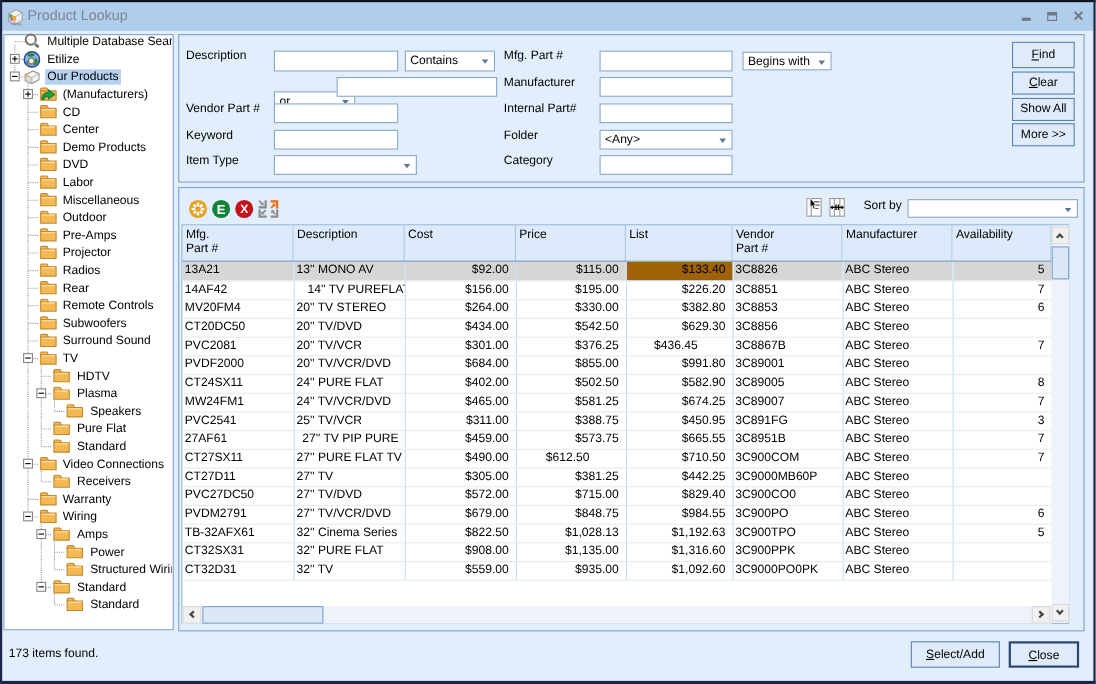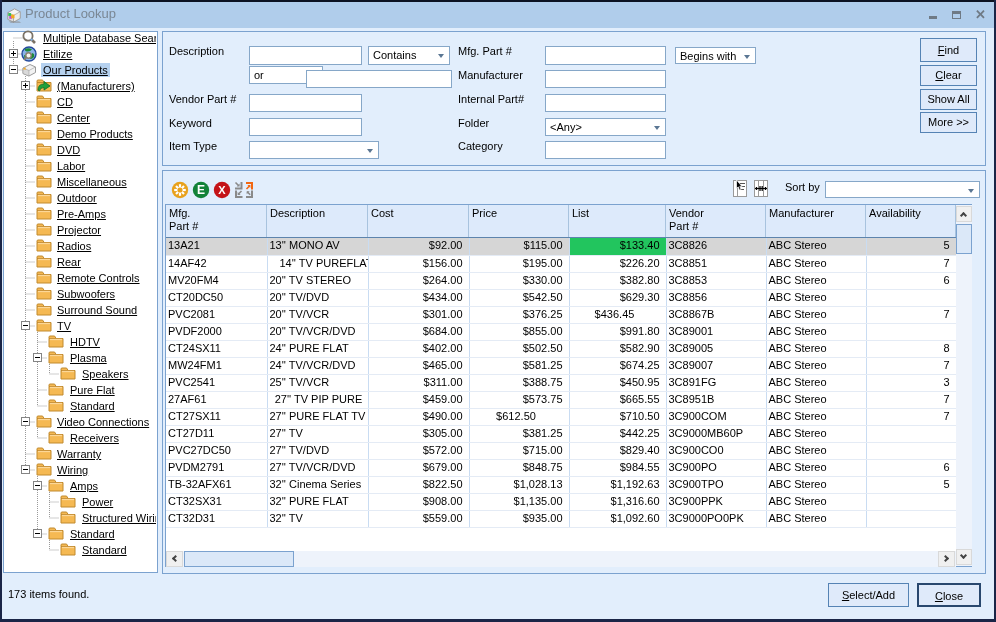--- a/index.html
+++ b/index.html
@@ -11,21 +11,21 @@
 .dd{position:absolute;background:#fff;border:1px solid #86a7c8;font-size:11px;color:#000;}
 .dd span{position:absolute;left:4px;top:2px;}
 .dd .dar,.dar{position:absolute;left:auto !important;right:5px;top:7px;width:0;height:0;border-left:3.5px solid transparent;border-right:3.5px solid transparent;border-top:4px solid #5a7693;}
 .btn{position:absolute;background:#dfeafa;border:1px solid #5583b4;font-size:11px;color:#000;text-align:center;}
 .panel{position:absolute;border:1px solid #7ba2cf;}
 u{text-decoration:underline;}
 .pm{position:absolute;width:9px;height:9px;background:#fff;border:1px solid #848484;z-index:5;}
 .pm i{position:absolute;left:1px;top:3px;width:5px;height:1px;background:#000;}
 .pm.p b{position:absolute;left:3px;top:1px;width:1px;height:5px;background:#000;}
 .trow{position:absolute;height:16px;font-size:11px;color:#000;white-space:nowrap;overflow:hidden;}
-.tlab{position:absolute;top:1px;padding:0 2px;line-height:14px;text-decoration:underline;}
+.tlab{position:absolute;top:1px;padding:0 2px;line-height:14px;}
 .tsel{background:#b5d1ef;}
 .hcell{position:absolute;background:#ddeafb;border-right:1px solid #a8c3de;font-size:11px;color:#000;padding:2px 0 0 3px;line-height:13px;}
 .cev{display:inline-block;width:5px;height:5px;border-top:2px solid #444;border-right:2px solid #444;}
 .sbtn{position:absolute;background:#f0f0f0;border:1px solid #d9d9d9;}
 </style></head><body>
 <div id="win">
 <div id="tbar"></div>
     <div style="position:absolute;left:0;top:0;width:996px;height:2px;background:#0c1222"></div>
     <div style="position:absolute;left:0;top:0;width:2px;height:622px;background:#1a2547"></div>
     <div style="position:absolute;left:994px;top:0;width:2px;height:622px;background:#1a2547"></div>
@@ -348,21 +348,21 @@
       </svg>
       <span class="tlab" style="left:77px">Standard</span>
     </div>
 <div class="panel" style="left:162px;top:31px;width:824px;height:135px;background:#e2eefc"></div>
 <div class="lbl" style="left:169px;top:45px">Description</div>
 <div class="inp" style="left:249px;top:46px;width:113px;height:19px"></div>
 <div class="dd" style="left:368px;top:46px;width:82px;height:19px">
       <span>Contains</span>
       <span class="dar"></span>
     </div>
-<div class="dd" style="left:249px;top:66px;width:74px;height:18px">
+<div class="dd" style="left:249px;top:83px;width:74px;height:18px">
       <span>or</span>
       <span class="dar"></span>
     </div>
 <div class="inp" style="left:306px;top:70px;width:146px;height:18px"></div>
 <div class="lbl" style="left:169px;top:93px">Vendor Part #</div>
 <div class="inp" style="left:249px;top:94px;width:113px;height:18px"></div>
 <div class="lbl" style="left:169px;top:117px">Keyword</div>
 <div class="inp" style="left:249px;top:118px;width:113px;height:18px"></div>
 <div class="lbl" style="left:169px;top:140px">Item Type</div>
 <div class="dd" style="left:249px;top:141px;width:130px;height:18px">
@@ -465,21 +465,21 @@
           <col style="width:100px">
           <col style="width:100px">
           <col style="width:90px">
         </colgroup>
         <tbody>
           <tr>
             <td style="border-right:1px solid #c9dcf2;border-bottom:1px solid #e4ebf5;background:#d6d6d6;height:17px;padding-left:2px;padding-top:1px;vertical-align:top;text-align:left;white-space:nowrap;overflow:hidden">13A21</td>
             <td style="border-right:1px solid #c9dcf2;border-bottom:1px solid #e4ebf5;background:#d6d6d6;height:17px;padding-left:2px;padding-top:1px;vertical-align:top;text-align:left;white-space:nowrap;overflow:hidden">13'' MONO AV</td>
             <td style="border-right:1px solid #c9dcf2;border-bottom:1px solid #e4ebf5;background:#d6d6d6;height:17px;padding-right:6px;padding-top:1px;vertical-align:top;text-align:right;white-space:nowrap;overflow:hidden">$92.00</td>
             <td style="border-right:1px solid #c9dcf2;border-bottom:1px solid #e4ebf5;background:#d6d6d6;height:17px;padding-right:6px;padding-top:1px;vertical-align:top;text-align:right;white-space:nowrap;overflow:hidden">$115.00</td>
-            <td style="border-right:1px solid #c9dcf2;border-bottom:1px solid #e4ebf5;background:#22c55e;height:17px;padding-right:6px;padding-top:1px;vertical-align:top;text-align:right;white-space:nowrap;overflow:hidden">$133.40</td>
+            <td style="border-right:1px solid #c9dcf2;border-bottom:1px solid #e4ebf5;background:#a16207;height:17px;padding-right:6px;padding-top:1px;vertical-align:top;text-align:right;white-space:nowrap;overflow:hidden">$133.40</td>
             <td style="border-right:1px solid #c9dcf2;border-bottom:1px solid #e4ebf5;background:#d6d6d6;height:17px;padding-left:2px;padding-top:1px;vertical-align:top;text-align:left;white-space:nowrap;overflow:hidden">3C8826</td>
             <td style="border-right:1px solid #c9dcf2;border-bottom:1px solid #e4ebf5;background:#d6d6d6;height:17px;padding-left:2px;padding-top:1px;vertical-align:top;text-align:left;white-space:nowrap;overflow:hidden">ABC Stereo</td>
             <td style="border-right:1px solid #c9dcf2;border-bottom:1px solid #e4ebf5;background:#d6d6d6;height:17px;padding-right:6px;padding-top:1px;vertical-align:top;text-align:right;white-space:nowrap;overflow:hidden">5</td>
           </tr>
           <tr>
             <td style="border-right:1px solid #c9dcf2;border-bottom:1px solid #e4ebf5;height:17px;padding-left:2px;padding-top:1px;vertical-align:top;text-align:left;white-space:nowrap;overflow:hidden">14AF42</td>
             <td style="border-right:1px solid #c9dcf2;border-bottom:1px solid #e4ebf5;height:17px;padding-left:12px;padding-top:1px;vertical-align:top;text-align:left;white-space:nowrap;overflow:hidden">14'' TV PUREFLAT</td>
             <td style="border-right:1px solid #c9dcf2;border-bottom:1px solid #e4ebf5;height:17px;padding-right:6px;padding-top:1px;vertical-align:top;text-align:right;white-space:nowrap;overflow:hidden">$156.00</td>
             <td style="border-right:1px solid #c9dcf2;border-bottom:1px solid #e4ebf5;height:17px;padding-right:6px;padding-top:1px;vertical-align:top;text-align:right;white-space:nowrap;overflow:hidden">$195.00</td>
             <td style="border-right:1px solid #c9dcf2;border-bottom:1px solid #e4ebf5;height:17px;padding-right:6px;padding-top:1px;vertical-align:top;text-align:right;white-space:nowrap;overflow:hidden">$226.20</td>

